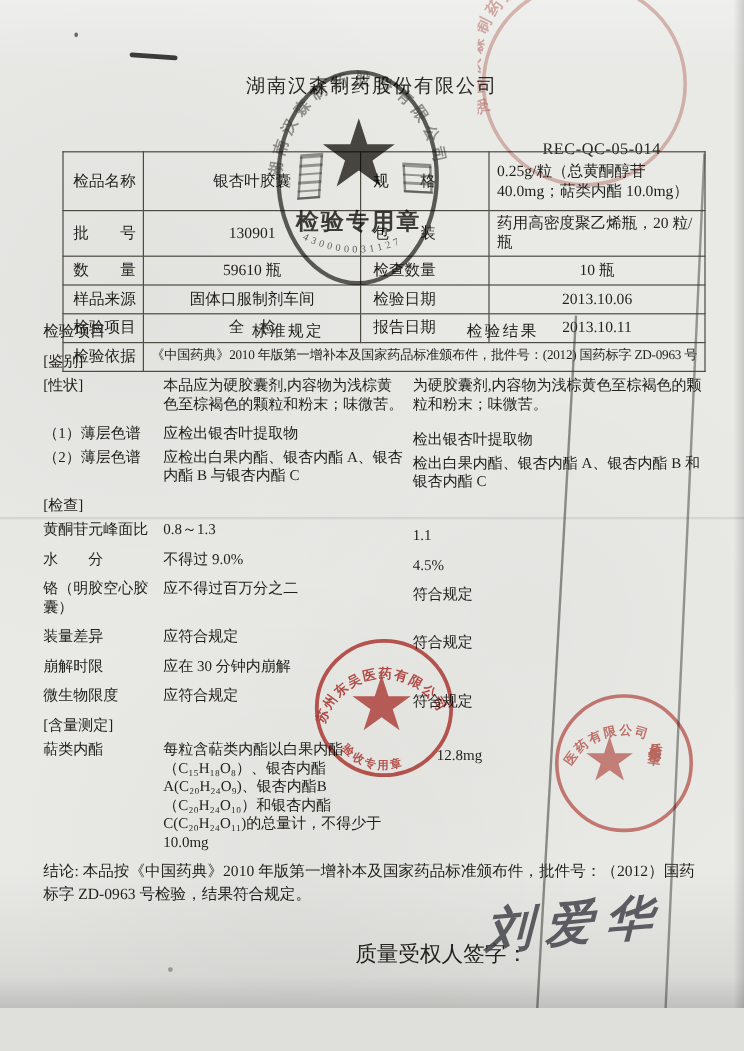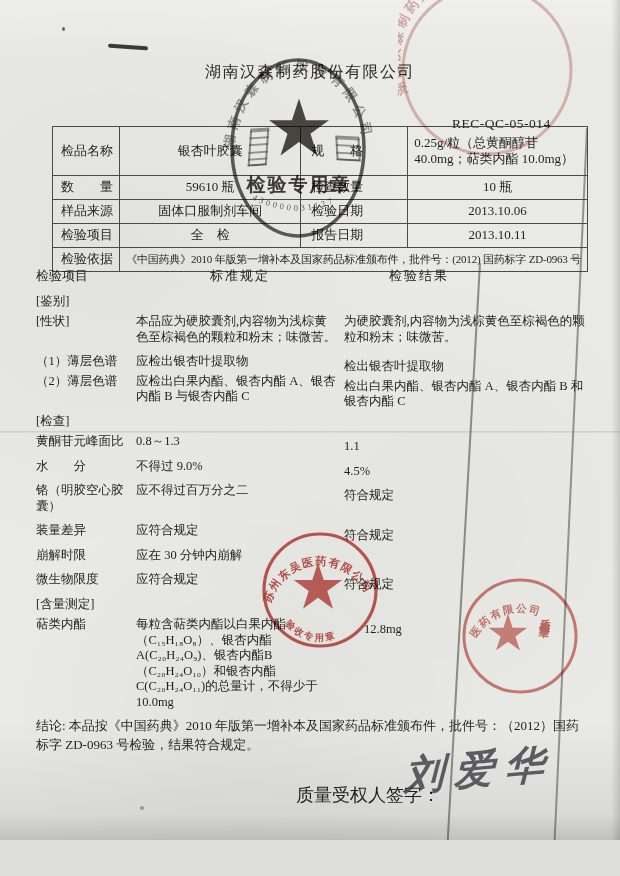--- a/index.html
+++ b/index.html
@@ -31,21 +31,21 @@
     font-size:16px;letter-spacing:1.5px;color:#2b2925;}
   .doc-title{position:absolute;left:0;top:86px;width:620px;text-align:center;
     font-size:21px;font-weight:bold;letter-spacing:4px;color:#26241f;}
   .report-no{position:absolute;left:40px;top:110px;font-size:14px;color:#26241f;}
   .doc-code{position:absolute;left:452px;top:116px;font-size:13.5px;color:#26241f;letter-spacing:.5px;}
 
   
   table.info{position:absolute;left:52px;top:126px;width:536px;border-collapse:collapse;
     font-size:13px;color:#211f1b;}
   table.info td{border:1.2px solid #4d4a42;padding:2px 6px;vertical-align:middle;line-height:1.25;}
-  table.info td.lab{width:76px;text-align:left;padding-left:8px;}
+  table.info td.lab{width:76px;text-align:right;padding-left:8px;}
   table.info td.val1{width:168px;text-align:center;}
   table.info td.lab2{width:90px;text-align:left;padding-left:10px;}
   table.info td.val2{text-align:left;}
   table.info td.cent{text-align:center;}
   table.info tr.r1 td{height:44px;}
   table.info tr.rs td{height:19px;}
   table.info td.basis{font-size:11px;white-space:nowrap;letter-spacing:-.2px;padding-left:6px;}
 
   
   .results{position:absolute;left:36px;top:268px;width:552px;font-size:12.5px;line-height:15.5px;color:#211f1b;}
@@ -97,20 +97,26 @@
 
   <table class="info">
     <tbody>
         <tr class="r1">
       <td class="lab">检品名称</td>
       <td class="val1">银杏叶胶囊</td>
       <td class="lab2">规　　格</td>
       <td class="val2">0.25g/粒（总黄酮醇苷 40.0mg；萜类内酯 10.0mg）</td>
     </tr>
     <tr class="rs">
+      <td class="lab">批　　号</td>
+      <td class="val1">130901</td>
+      <td class="lab2">包　　装</td>
+      <td class="val2">药用高密度聚乙烯瓶，20 粒/瓶</td>
+    </tr>
+    <tr class="rs">
       <td class="lab">数　　量</td>
       <td class="val1">59610 瓶</td>
       <td class="lab2">检查数量</td>
       <td class="val2 cent">10 瓶</td>
     </tr>
     <tr class="rs">
       <td class="lab">样品来源</td>
       <td class="val1">固体口服制剂车间</td>
       <td class="lab2">检验日期</td>
       <td class="val2 cent">2013.10.06</td>

